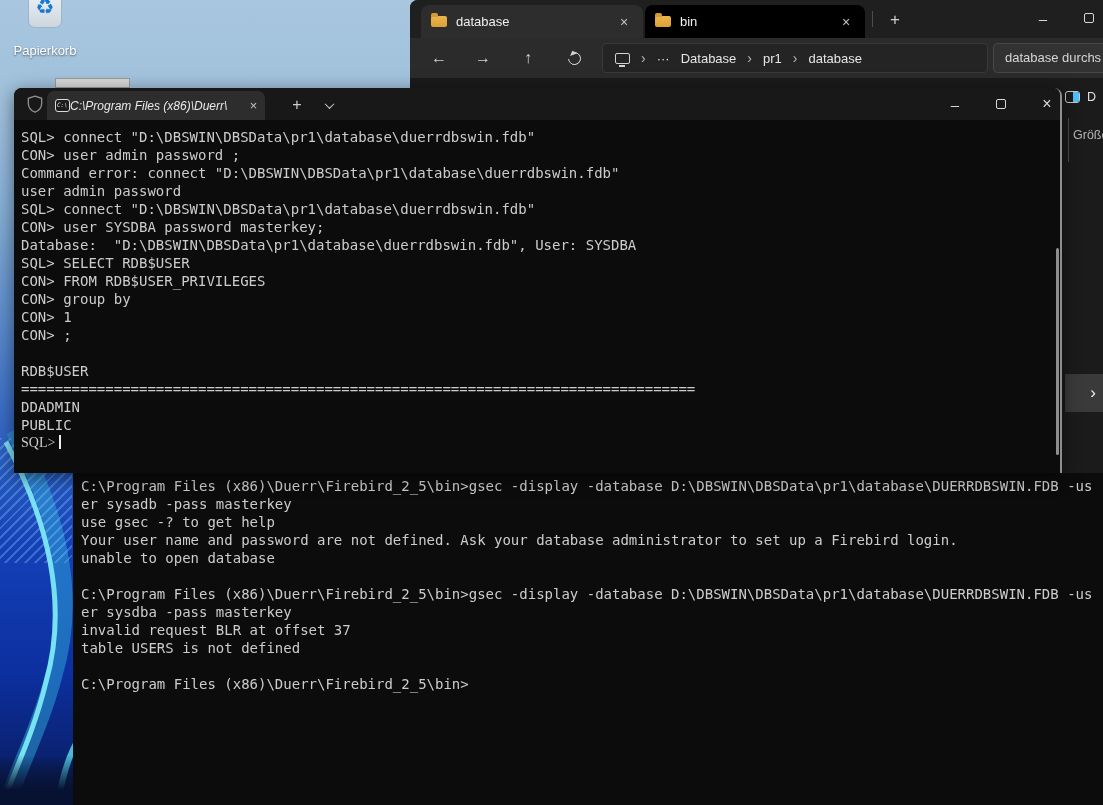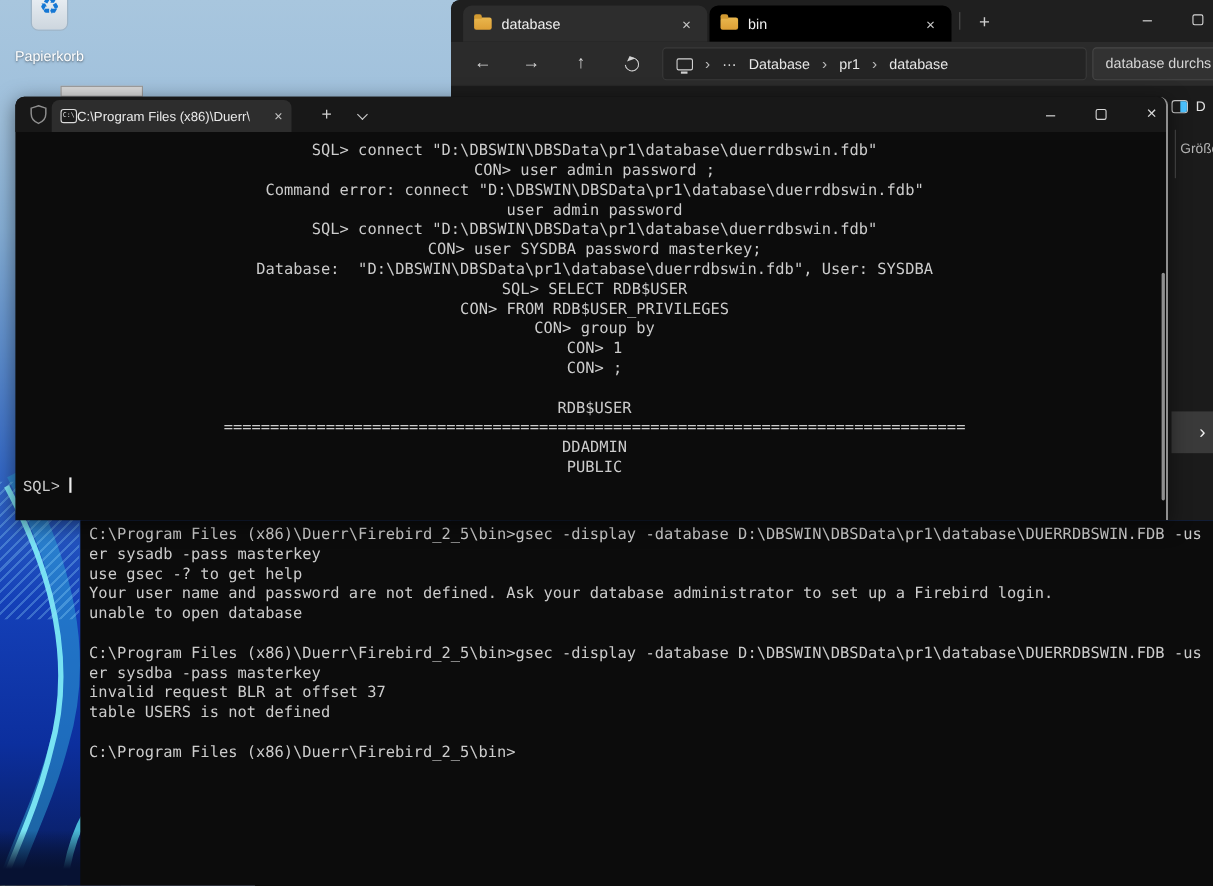--- a/index.html
+++ b/index.html
@@ -91,43 +91,43 @@
 
   
   .term1 { left:14px; top:88px; width:1048px; height:385px;
     background:var(--term-bg,#0c0c0c); border-radius:8px 8px 0 0;
     border-right:2px solid #8f8f8f; box-shadow:0 4px 18px rgba(0,0,0,.5); }
   .t1-bar { position:absolute; left:0; top:0; width:100%; height:32px;
     background:var(--titlebar,#181818); border-radius:8px 8px 0 0; }
   .shield { position:absolute; left:11px; top:6px; }
   .t1-tab { position:absolute; left:33px; top:3px; width:218px; height:29px;
     background:var(--tab-active,#2d2d2d); border-radius:7px 7px 0 0;
-    display:flex; align-items:center; gap:0; padding:0 8px; }
+    display:flex; align-items:center; gap:0; padding:0 8px;font-style:italic; }
   .cmd-icon { width:15px; height:13px; background:#1c1c1c; border:1.4px solid #dcdcdc;
     border-radius:3px; color:#dcdcdc; font-size:6px; line-height:10px; text-align:left;
     padding-left:1px; font-family:"DejaVu Sans Mono", monospace; flex:0 0 auto; }
   .t1-title { color:#e9e9e9; font-size:12px; white-space:nowrap; overflow:hidden; }
   .t1-tab .x { margin-left:auto; color:#c4c4c4; font-size:13px; }
   .t1-plus { position:absolute; left:270px; top:4px; width:26px; height:26px; color:#cfcfcf;
     font-size:16px; display:flex; align-items:center; justify-content:center; }
   .t1-drop { position:absolute; left:303px; top:5px; width:24px; height:24px;
     display:flex; align-items:center; justify-content:center; }
   .chev-down { width:7px; height:7px; border-right:1.6px solid #cfcfcf; border-bottom:1.6px solid #cfcfcf;
     transform:rotate(45deg) translate(-1px,-1px); }
   .t1-ctrl { position:absolute; top:0; height:32px; width:46px; display:flex;
     align-items:center; justify-content:center; color:#d8d8d8; }
   .t1-min { left:918px; font-size:15px; }
   .t1-max { left:964px; }
   .t1-close { left:1010px; font-size:16px; }
 
   .tout { font-family:"DejaVu Sans Mono", "Liberation Mono", monospace;
     font-size:14px; line-height:18px; color:var(--term-text,#cccccc); white-space:pre; }
   .t1-body { position:absolute; left:0; top:32px; right:0; bottom:0; overflow:hidden; }
-  .t1-body .tout { padding:8px 0 0 7px;text-align:center; }
-  .pline { font-family:Liberation Mono, monospace; font-size:14px;
+  .t1-body .tout { padding:8px 0 0 7px; }
+  .pline { font-family:Liberation Serif, serif; font-size:14px;
     line-height:18px; color:var(--term-text,#cccccc); white-space:pre; padding-left:7px; }
   .cursor { display:inline-block; width:2px; height:14px; background:#ededed; vertical-align:-2px; }
   .scrollthumb { left:1042px; top:160px; width:3px; height:207px; background:#8f8f8f; border-radius:2px; }
 
   
   .term2 { left:73px; top:473px; width:1030px; height:332px; background:var(--term-bg,#0c0c0c); }
   .term2 .tout { padding:4px 0 0 8px; }
 </style>
 </head>
 <body>

